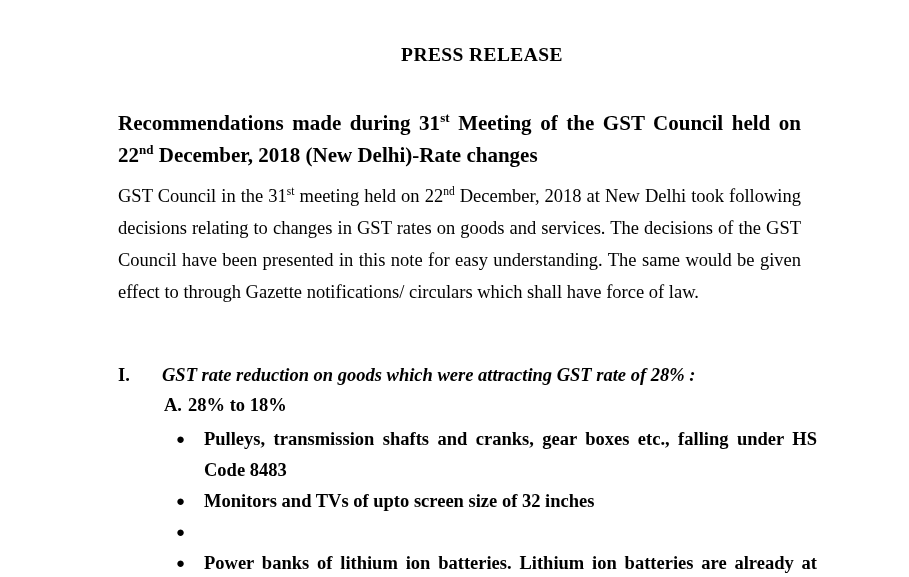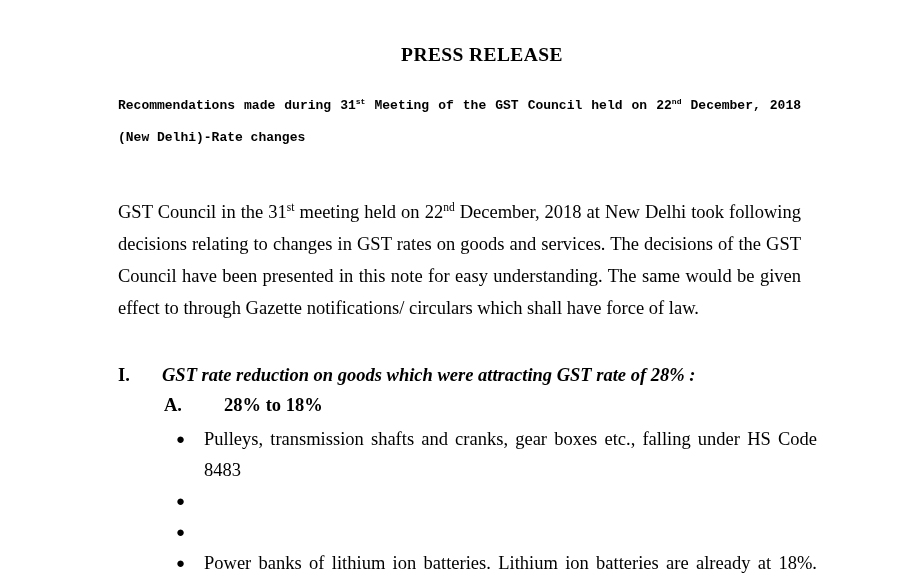--- a/index.html
+++ b/index.html
@@ -53,41 +53,40 @@
   }
   .press-release-title span {
     text-underline-offset: 2.5px;
     text-decoration-thickness: 1.6px;
   }
 
   
   .subject-heading {
     position: absolute;
     left: 118px;
-    top: 90px;
+    top: 107px;
     width: 683px;
     font-weight: bold;
-    font-size: 13px;
+    font-size: 21px;
     line-height: 32px;
     text-align: justify;
     text-align-last: left;
     text-justify: inter-word;
-    font-family: Liberation Mono, monospace;
   }
   .subject-heading sup {
     font-size: 0.62em;
     vertical-align: super;
     line-height: 0;
   }
 
   
   .intro-paragraph {
     position: absolute;
     left: 118px;
-    top: 196px;
+    top: 180px;
     width: 683px;
     font-size: 18.5px;
     line-height: 32px;
     text-align: justify;
     text-align-last: left;
   }
   .intro-paragraph sup {
     font-size: 0.62em;
     vertical-align: super;
     line-height: 0;
@@ -124,21 +123,20 @@
     font-size: 18.5px;
     line-height: 30px;
     margin-left: 46px;
   }
   .subsection-letter {
     width: 24px;
     flex: 0 0 24px;
   }
   .subsection-text {
     flex: 1;
-    margin-left: 36px;
   }
 
   
   .bullet-list {
     margin: 4px 0 0 0;
     padding: 0;
     list-style: none;
   }
   .bullet-item {
     display: flex;
@@ -154,20 +152,21 @@
     font-size: 15px;
     line-height: 31px;
     text-align: left;
   }
   .bullet-text {
     flex: 1;
     width: 613px;
     max-width: 613px;
     text-align: justify;
     text-align-last: left;
+    font-weight: bold;
   }
 </style>
 </head>
 <body>
 
 <div class="page">
 
 
   <div class="press-release-title">
     <span>PRESS RELEASE</span>
@@ -193,20 +192,21 @@
       <span class="subsection-text">28% to 18%</span>
     </div>
 
     <ul class="bullet-list">
       <li class="bullet-item">
         <span class="bullet-marker">●</span>
         <span class="bullet-text">Pulleys, transmission shafts and cranks, gear boxes etc., falling under HS Code 8483</span>
       </li>
       <li class="bullet-item">
         <span class="bullet-marker">●</span>
+        <span class="bullet-text">Monitors and TVs of upto screen size of 32 inches</span>
       </li>
       <li class="bullet-item">
         <span class="bullet-marker">●</span>
       </li>
       <li class="bullet-item">
         <span class="bullet-marker">●</span>
         <span class="bullet-text">Power banks of lithium ion batteries. Lithium ion batteries are already at 18%. This</span>
       </li>
     </ul>
 

